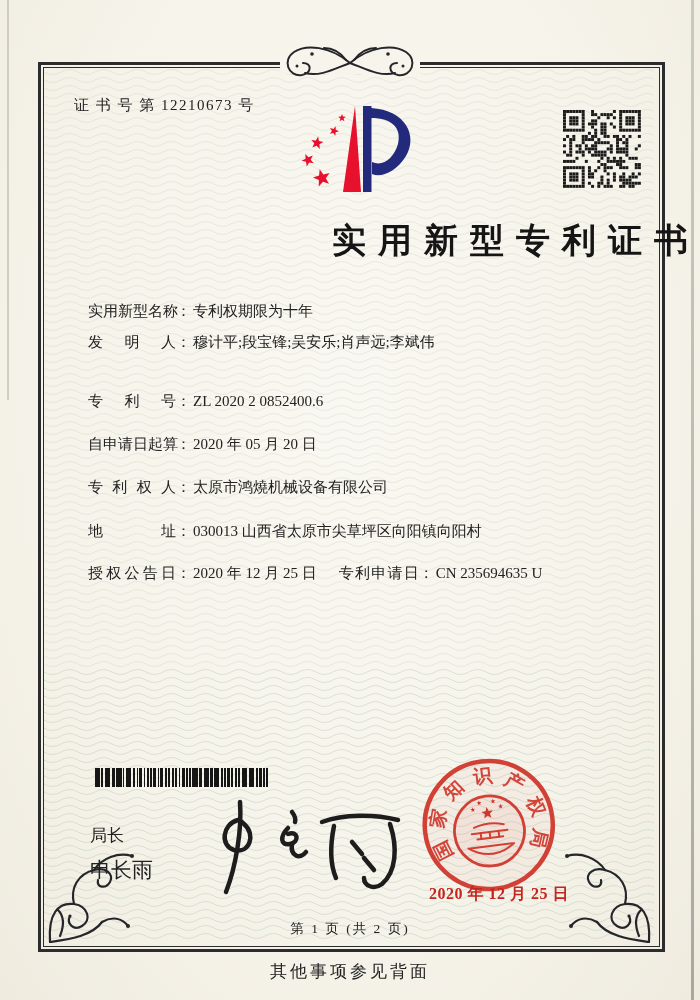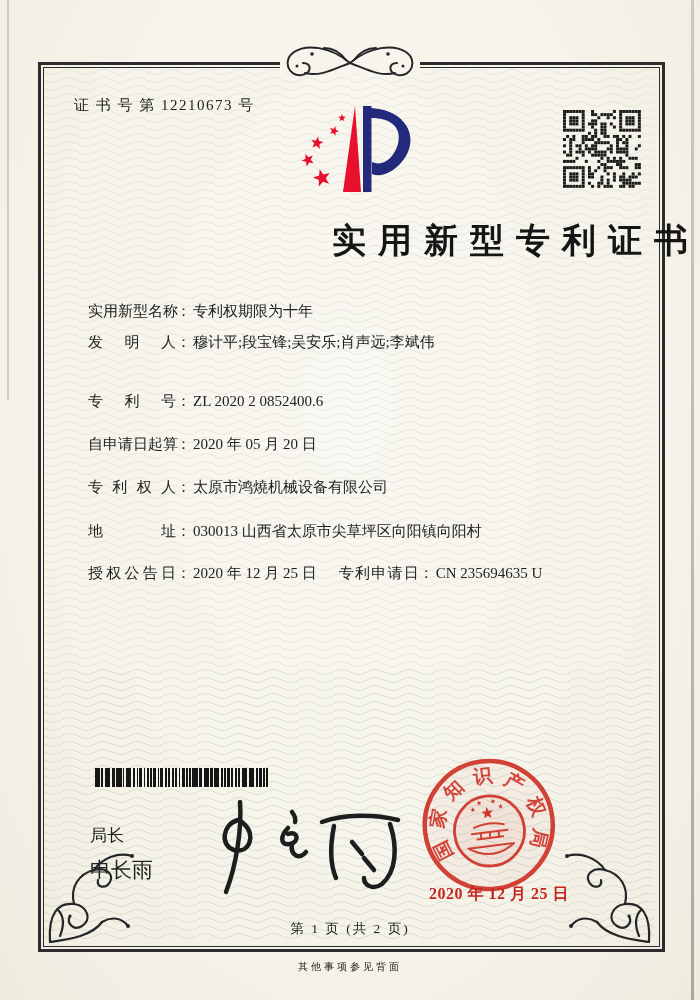--- a/index.html
+++ b/index.html
@@ -53,21 +53,21 @@
   .seal{position:absolute;left:404px;top:742px;width:170px;height:170px;transform:rotate(-7deg);}
   .seal svg{position:absolute;left:0;top:0;}
   .seal-char{position:absolute;left:50%;top:50%;font-size:19px;font-weight:700;
     color:#d0372c;opacity:.92;font-family:"Liberation Serif",serif;}
   .seal-date{position:absolute;left:429px;top:884px;font-size:16px;font-weight:600;
     color:#c5251d;letter-spacing:.5px;z-index:5;}
 
   .footer-page{position:absolute;left:0;right:0;top:920px;text-align:center;
     font-size:13.5px;letter-spacing:2px;color:#222;}
   .footer-note{position:absolute;left:0;right:0;top:960px;text-align:center;
-    font-size:10px;letter-spacing:3px;color:#222;font-family:Liberation Mono, monospace;}
+    font-size:17px;letter-spacing:3px;color:#222;font-family:Liberation Mono, monospace;}
 
   .ornament-top{position:absolute;left:250px;top:38px;}
   .ornament-bl{position:absolute;left:40px;top:846px;}
   .ornament-br{position:absolute;left:564px;top:846px;transform:scaleX(-1);}
 </style>
 </head>
 <body>
 
 <div class="photo">
 

